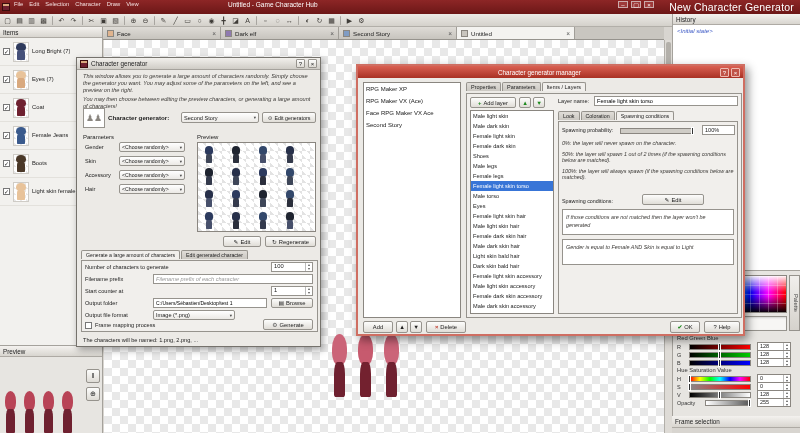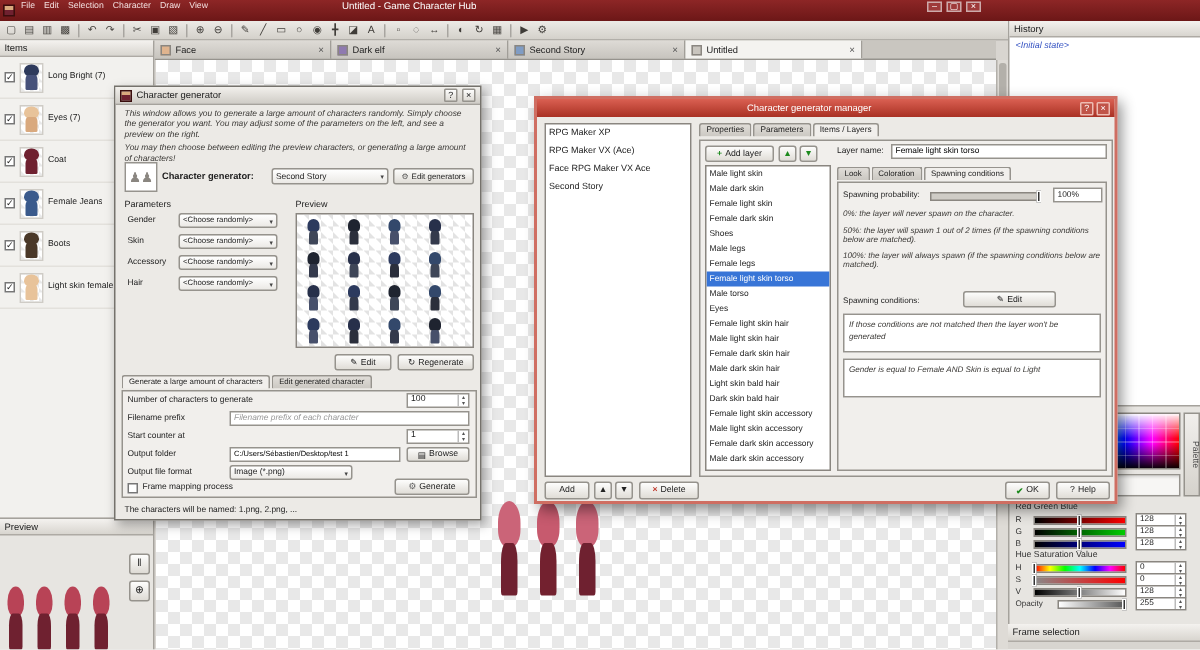--- a/index.html
+++ b/index.html
@@ -190,20 +190,21 @@
         <span class="menu" data-name="menu-item">Draw</span>
         <span class="menu" data-name="menu-item">View</span>
       </div>
     <span class="win-title" data-name="window-title">Untitled - Game Character Hub</span>
     <div class="win-controls" data-name="window-controls">
 
     <span class="wbtn" data-name="minimize-icon">–</span>
         <span class="wbtn" data-name="maximize-icon">▢</span>
         <span class="wbtn" data-name="close-icon">×</span>
       </div>
+    <span class="headline" data-name="app-headline">New Character Generator</span>
   </div>
 
   <div class="toolbar" data-name="main-toolbar">
 
   <span class="tbicon" data-name="new-file-icon">▢</span>
       <span class="tbicon" data-name="open-file-icon">▤</span>
       <span class="tbicon" data-name="save-icon">▥</span>
       <span class="tbicon" data-name="save-all-icon">▩</span>
       <span class="tbicon" data-name="toolbar-separator"></span>
       <span class="tbicon" data-name="undo-icon">↶</span>

